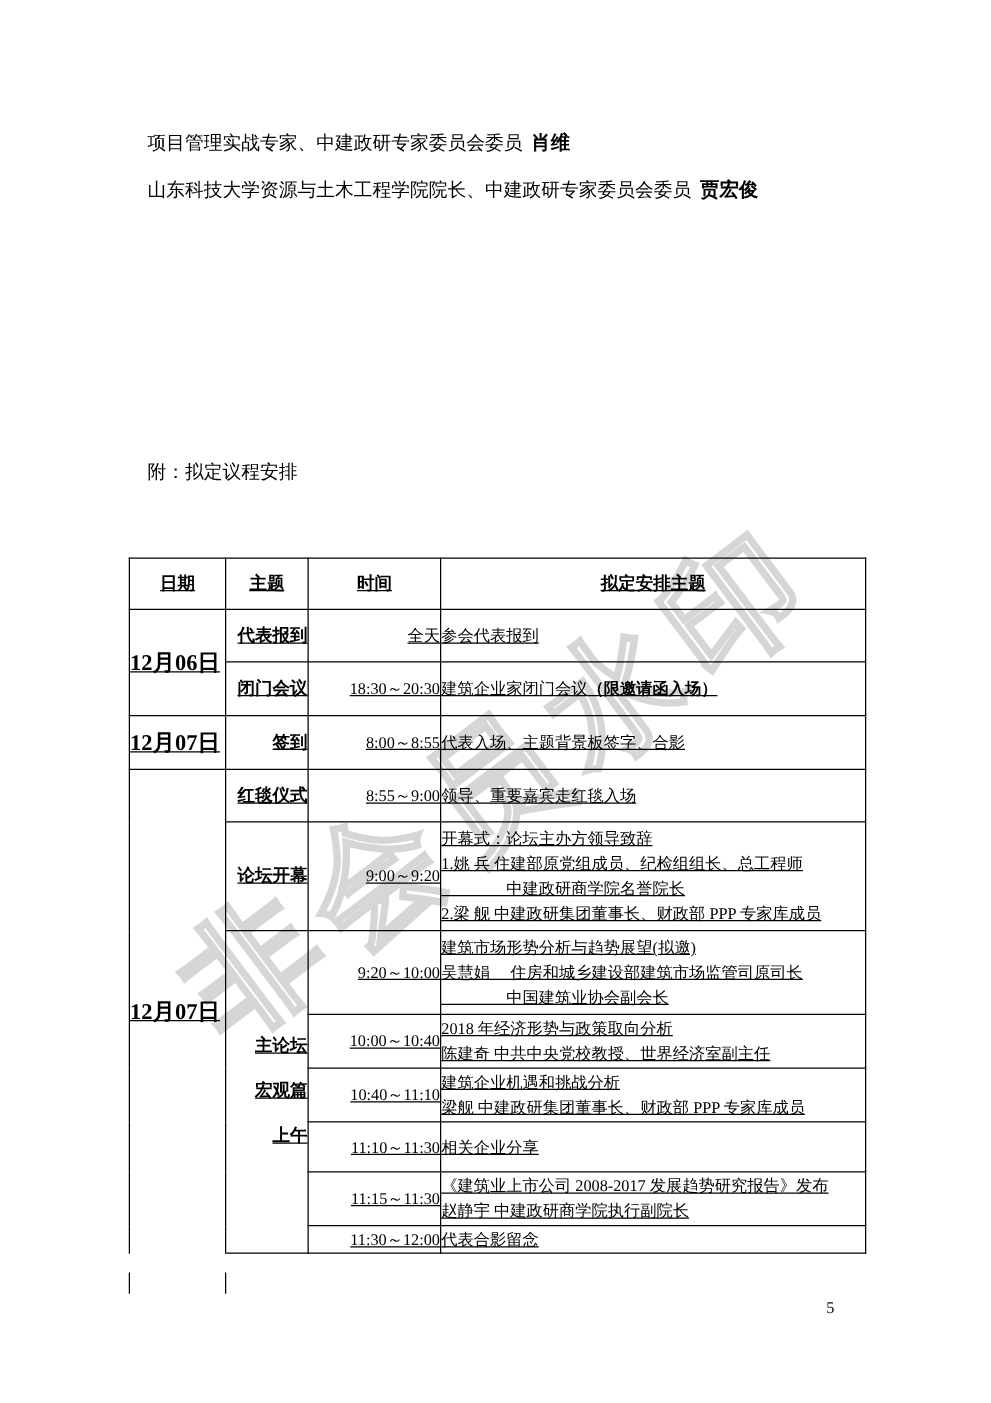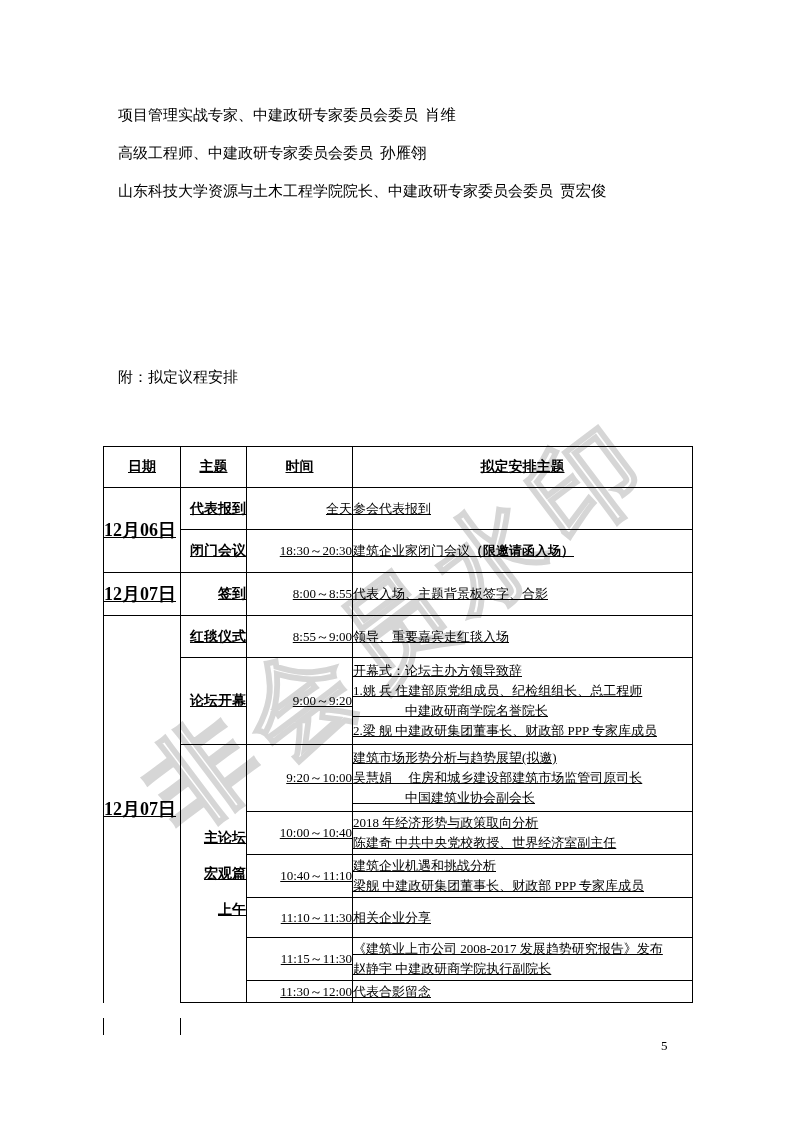--- a/index.html
+++ b/index.html
@@ -13,21 +13,21 @@
     font-family:"Liberation Sans","DejaVu Sans",sans-serif;font-weight:bold;
     font-size:106px;letter-spacing:14px;white-space:nowrap;
     color:#e2e2e2;-webkit-text-fill-color:transparent;-webkit-text-stroke:2.5px #d6d6d6;
     z-index:0;pointer-events:none;}
 
   .content{position:relative;z-index:1;}
 
   
   .experts{position:absolute;left:118px;top:96px;}
   .experts p{margin:0;font-size:15px;line-height:37px;white-space:nowrap;}
-  .experts .name{font-weight:normal;margin-left:7px;font-size:15.5px;}
+  .experts .name{font-weight:bold;margin-left:7px;font-size:15.5px;}
 
   
   .attach{position:absolute;left:118px;top:368px;font-size:15px;}
 
   
   table.agenda{position:absolute;left:103px;top:446px;width:589px;
     border-collapse:collapse;table-layout:fixed;font-size:13px;background:transparent;text-decoration:underline;}
   table.agenda td{border:1px solid #000;padding:0;vertical-align:middle;background:transparent;}
   td.c-date{text-align:left;font-weight:bold;font-size:18px;}
   td.c-topic{text-align:right;font-weight:bold;font-size:14px;}
@@ -49,21 +49,20 @@
 <body>
 
 <div class="page">
 
   <div class="watermark">非会员水印</div>
 
   <div class="content">
 
     <div class="experts">
       <p><span>项目管理实战专家、中建政研专家委员会委员</span><span class="name">肖维</span></p>
-      <p><span>高级工程师、中建政研专家委员会委员</span><span class="name">孙雁翎</span></p>
       <p><span>山东科技大学资源与土木工程学院院长、中建政研专家委员会委员</span><span class="name">贾宏俊</span></p>
     </div>
 
     <div class="attach">附：拟定议程安排</div>
 
     <table class="agenda">
       <colgroup>
         <col style="width:77px">
           <col style="width:66px">
           <col style="width:106px">

